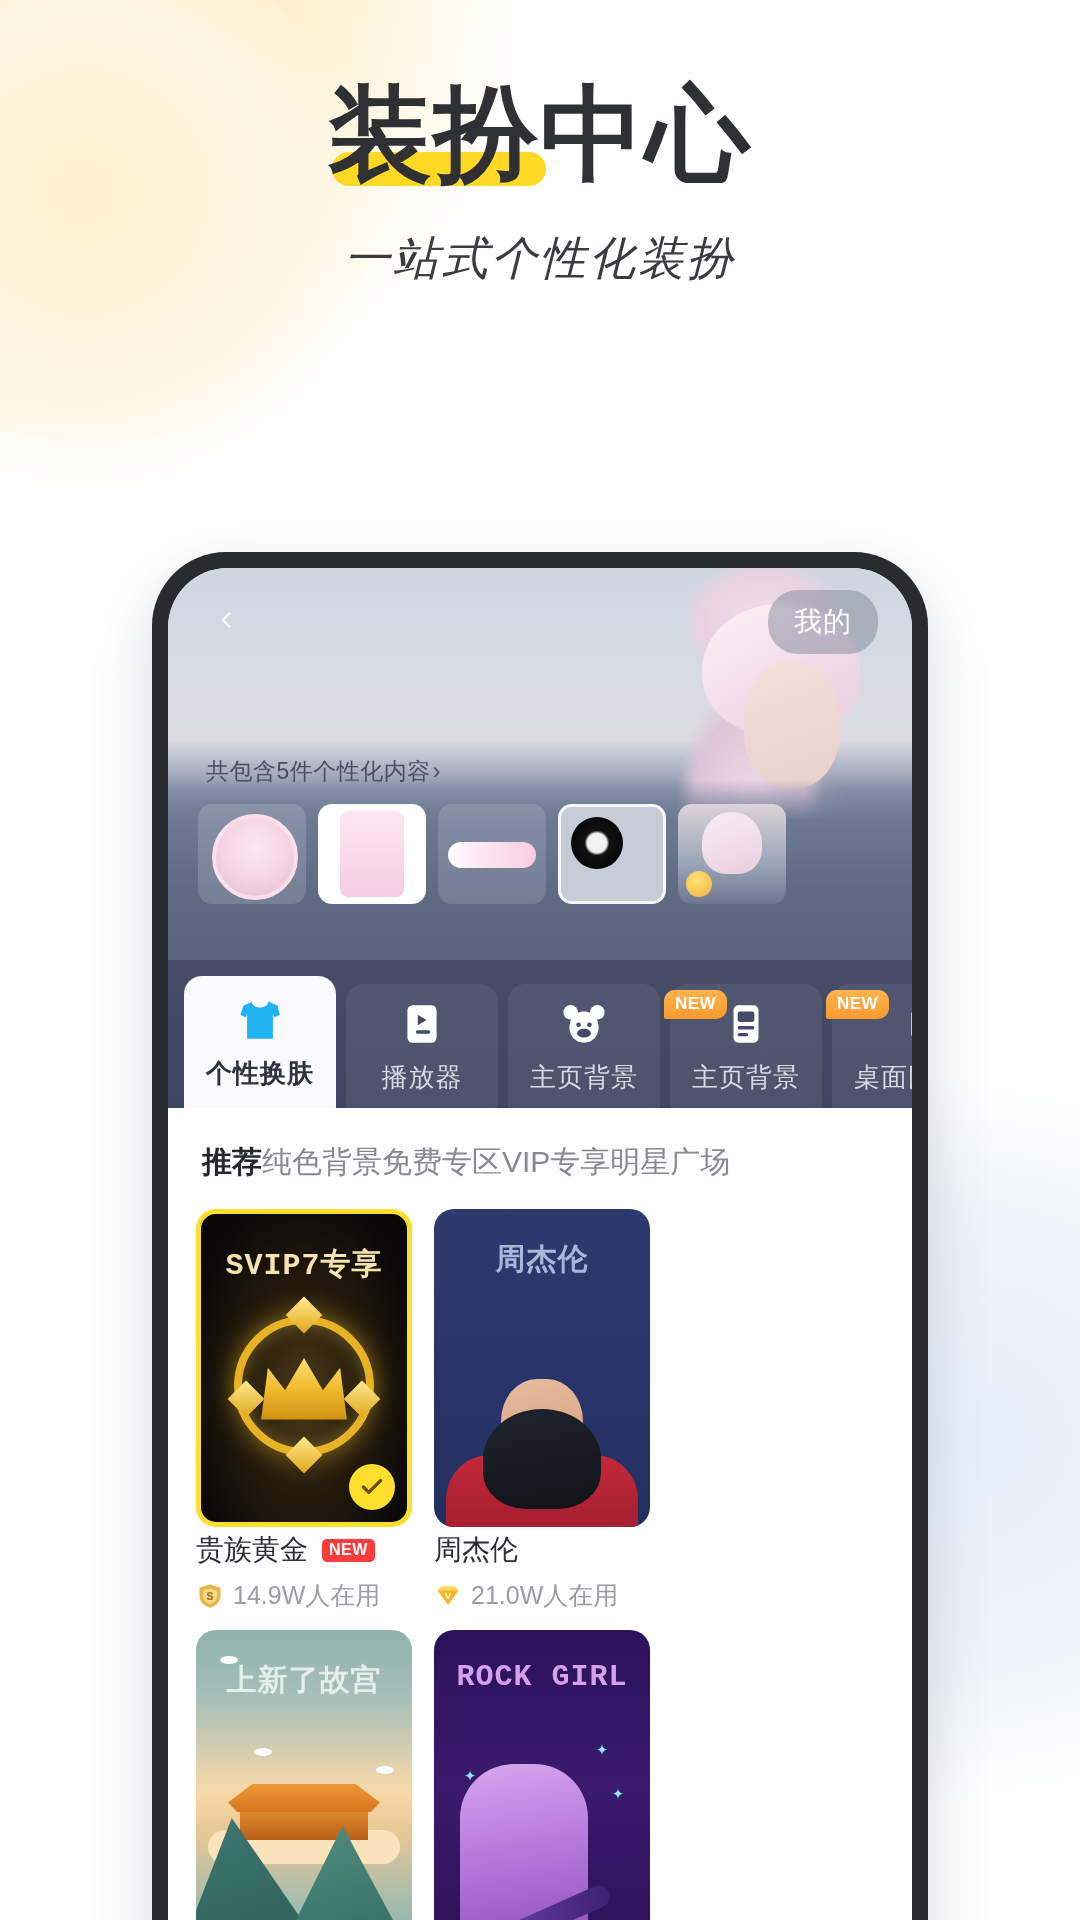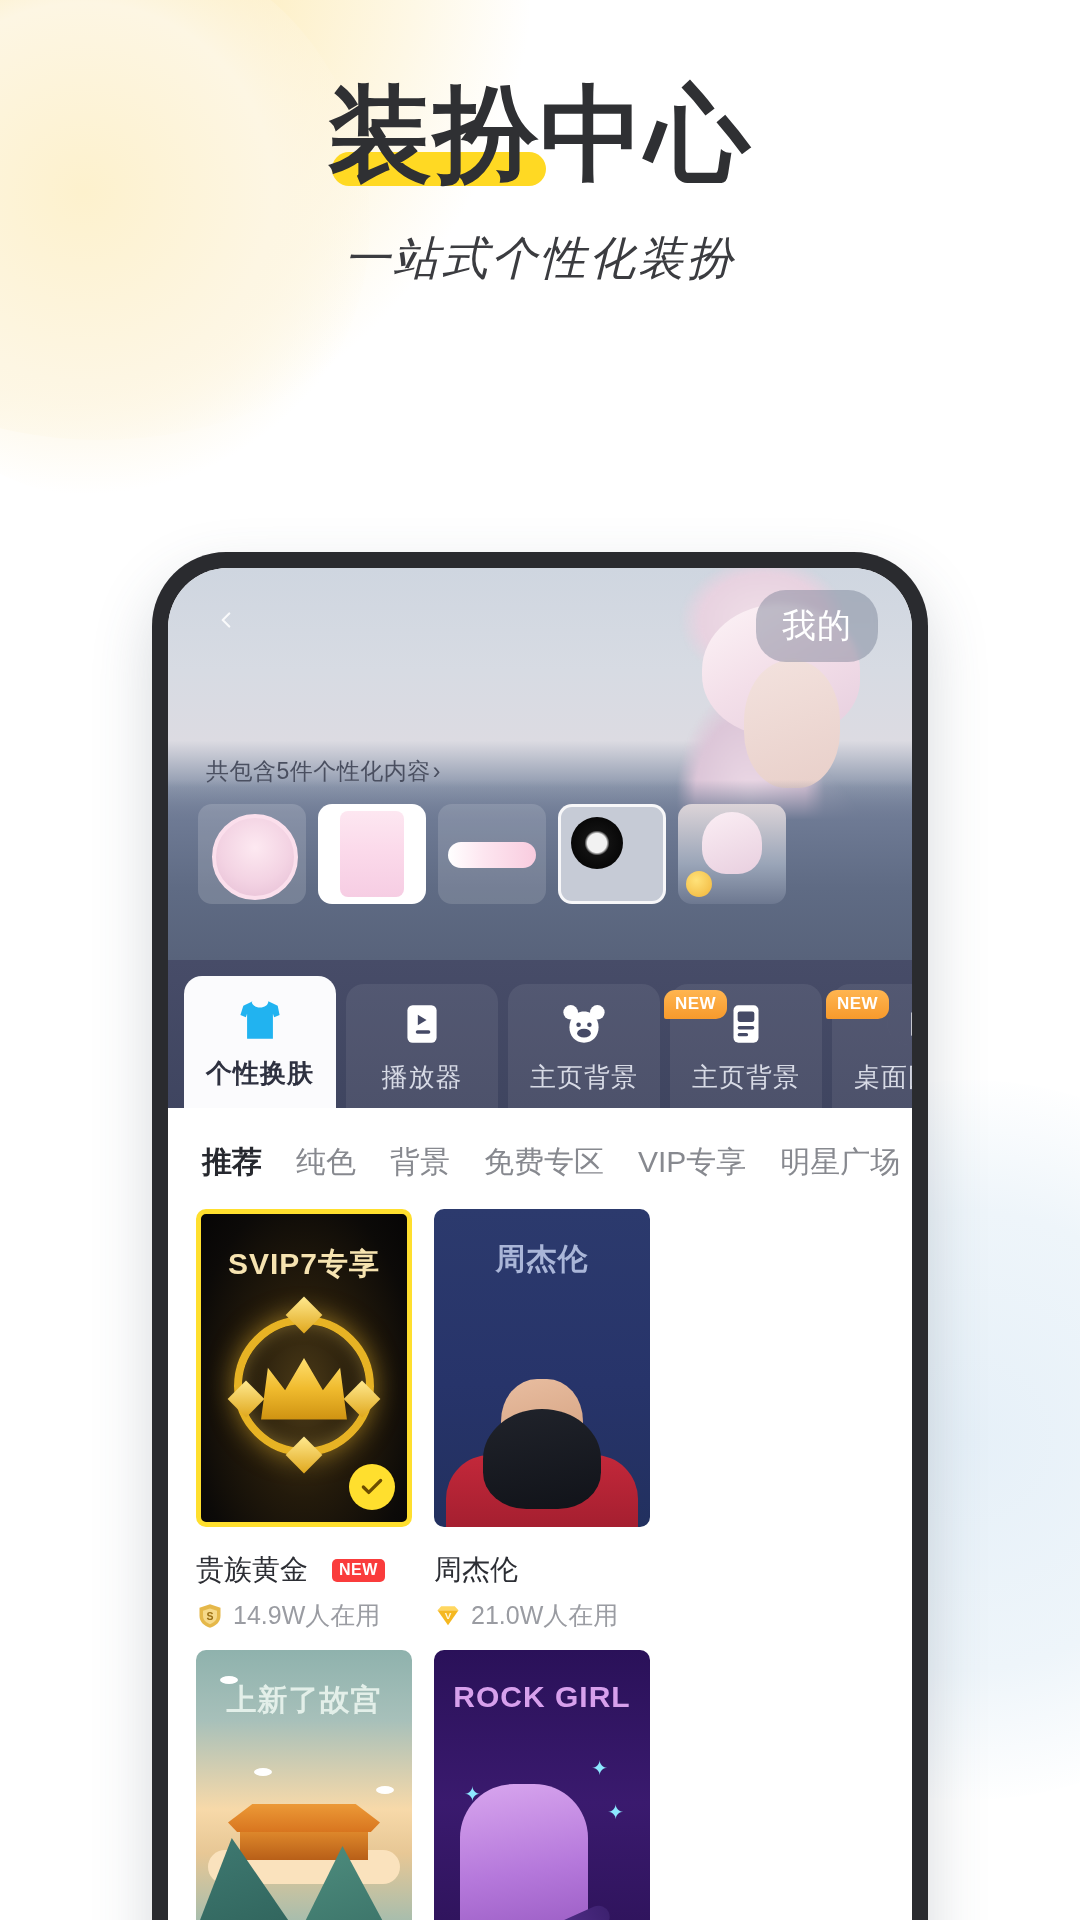--- a/index.html
+++ b/index.html
@@ -99,21 +99,21 @@
   .banner-back{
     position:absolute; left:34px; top:28px; width:48px; height:48px;
     display:flex; align-items:center; justify-content:center;
     color:#ffffff; opacity:.85;
   }
   .banner-back svg{ width:26px; height:26px; }
   .banner-mine{
     position:absolute; right:34px; top:22px;
     padding:13px 26px; border-radius:30px;
     background:rgba(110,120,140,.42);
-    color:#fff; font-size:34px; letter-spacing:1px;
+    color:#fff; font-size:28px; letter-spacing:1px;
     backdrop-filter:blur(3px);
   }
   .banner-title{
     position:absolute; left:38px; top:124px;
     font-size:44px; font-weight:bold; color:#2c3142; letter-spacing:1px;
   }
   .banner-meta{
     position:absolute; left:38px; top:188px;
     font-size:23px; color:#4a4f60; letter-spacing:.5px;
     display:flex; align-items:center; gap:2px;
@@ -184,51 +184,52 @@
   .badge-new{
     position:absolute; left:-6px; top:6px;
     background:linear-gradient(180deg,#ffb550,#f79a2c);
     color:#fff; font-size:17px; font-weight:bold;
     padding:4px 11px 5px; border-radius:11px 11px 11px 2px;
     letter-spacing:.5px;
   }
 
   
   .filters{
-    display:flex; align-items:flex-end; gap:34px;
+    display:flex; align-items:flex-end; 
     padding:34px 34px 26px 34px; background:#fff; overflow:hidden;
   }
   .chip{ position:relative; font-size:30px; color:#87898f; white-space:nowrap; flex:none; }
   .chip.active{ color:#26282e; font-weight:bold; }
   .chip.active::after{
     content:""; position:absolute; left:-2px; right:-2px; bottom:-7px; height:11px;
     background:#ffd923; border-radius:6px; z-index:-1;
   }
 
   
   .grid{
     padding:0 28px; display:flex; flex-wrap:wrap; gap:18px 16px; background:#fff;
   }
   .cardwrap{ width:222px; flex:none; }
   .cardart{
-    width:216px; height:318px; border-radius:10px; position:relative; overflow:hidden;
+    width:216px; height:318px; border-radius:20px; position:relative; overflow:hidden;
     background:#eee;
+    font-family:Liberation Mono, monospace;
   }
   .cardwrap.sel .cardart{ border:5px solid #ffdf2e; }
   .cardart-title{
     position:absolute; left:0; right:0; top:30px; text-align:center;
     font-size:30px; font-weight:bold; letter-spacing:1px;
   }
   .check{
     position:absolute; right:12px; bottom:12px; width:46px; height:46px; border-radius:50%;
     background:#ffdf2e; display:flex; align-items:center; justify-content:center;
   }
   .check svg{ width:26px; height:26px; }
   .cardname{
-    display:flex; align-items:center; gap:24px; margin-top:24px;
+    display:flex; align-items:center; gap:14px; margin-top:4px;
     font-size:28px; color:#2c2e34; font-weight:500;
   }
   .tag-new{
     background:#fa3c3c; color:#fff; font-size:16px; font-weight:bold;
     padding:2px 7px 3px; border-radius:5px; letter-spacing:.5px;
   }
   .cardmeta{
     display:flex; align-items:center; gap:9px; margin-top:10px;
     font-size:25px; color:#9a9ca2;
   }

